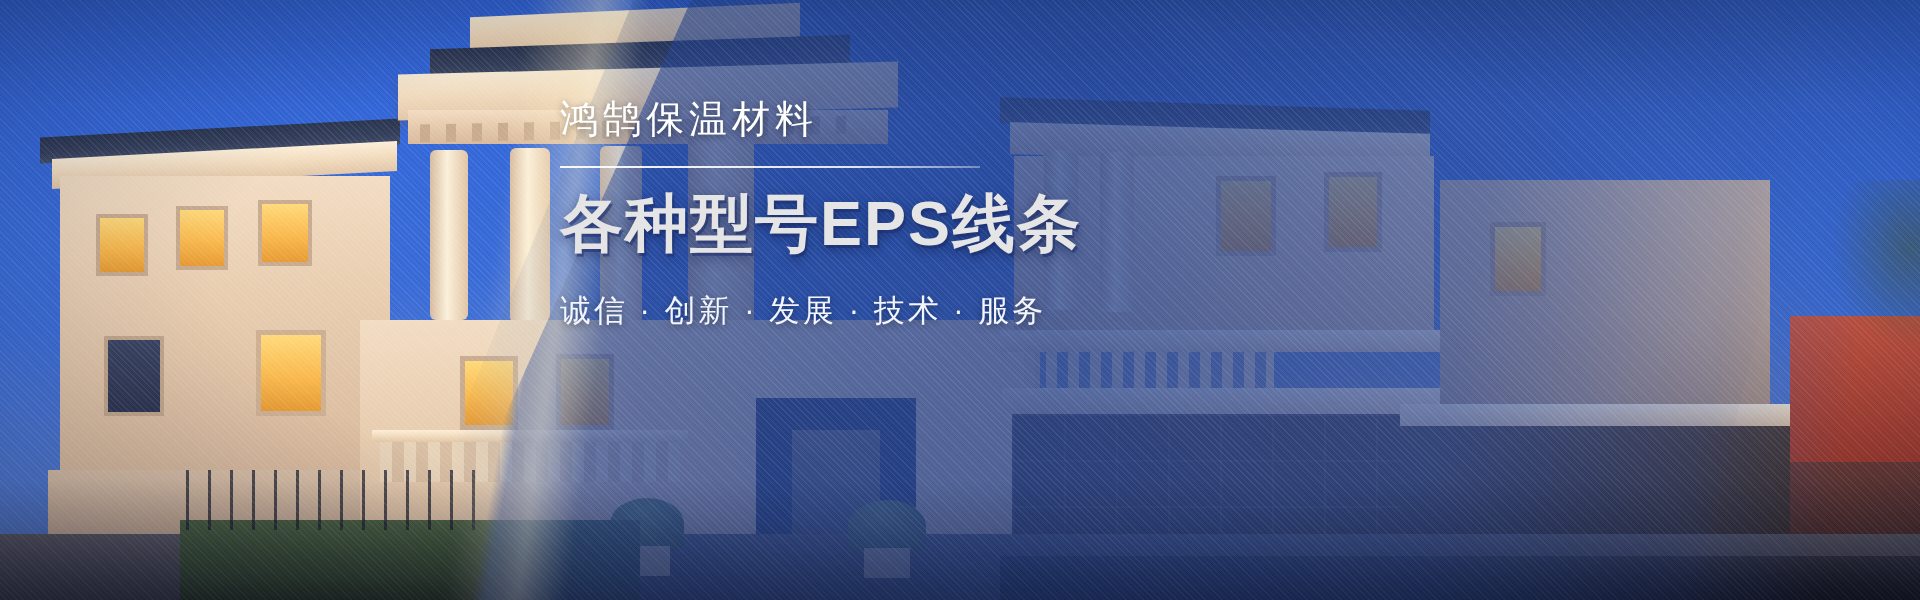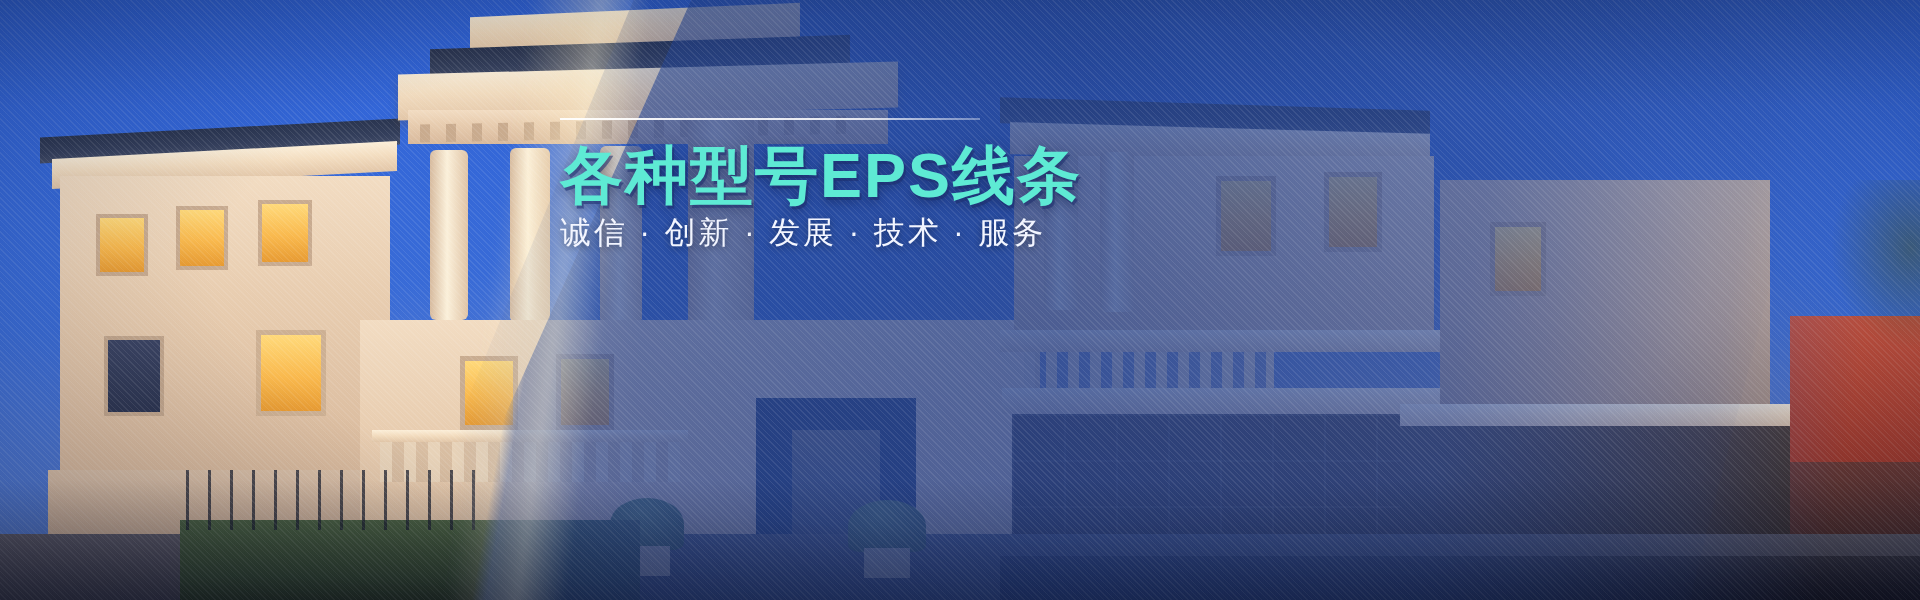--- a/index.html
+++ b/index.html
@@ -162,29 +162,30 @@
   .divider {
     margin-top: 22px;
     margin-bottom: 18px;
     width: 420px;
     height: 2px;
     background: linear-gradient(to right, rgba(255,255,255,.95) 0%, rgba(255,255,255,.85) 70%, rgba(255,255,255,.35) 100%);
   }
   .headline {
     font-size: 63px;
     font-weight: 700;
-    color: #5eead4;
+    color: #e5e5e5;
     line-height: 1.18;
     letter-spacing: 2px;
     white-space: nowrap;
     text-shadow:
        2px 3px 0 rgba(30,45,110,.55),
        0 4px 12px rgba(10,20,60,.50);
   }
   .tagline {
+    margin-top: 30px;
     font-size: 31px;
     color: #f2f5ff;
     letter-spacing: 3px;
     font-weight: 400;
     white-space: nowrap;
     text-shadow: 0 2px 7px rgba(0,0,0,.42);
   }
 </style>
 </head>
 <body>
@@ -292,20 +293,21 @@
   </div>
 
   <div class="panel"></div>
   <div class="panel-soft"></div>
   <div class="panel-edge"></div>
 
   <div class="hatch"></div>
   <div class="vignette"></div>
 
   <div class="content">
+    <div class="brand">鸿鹄保温材料</div>
 
     <div class="divider"></div>
 
     <div class="headline">各种型号EPS线条</div>
 
 
     <div class="tagline">诚信 · 创新 · 发展 · 技术 · 服务</div>
   </div>
 
 </div>

